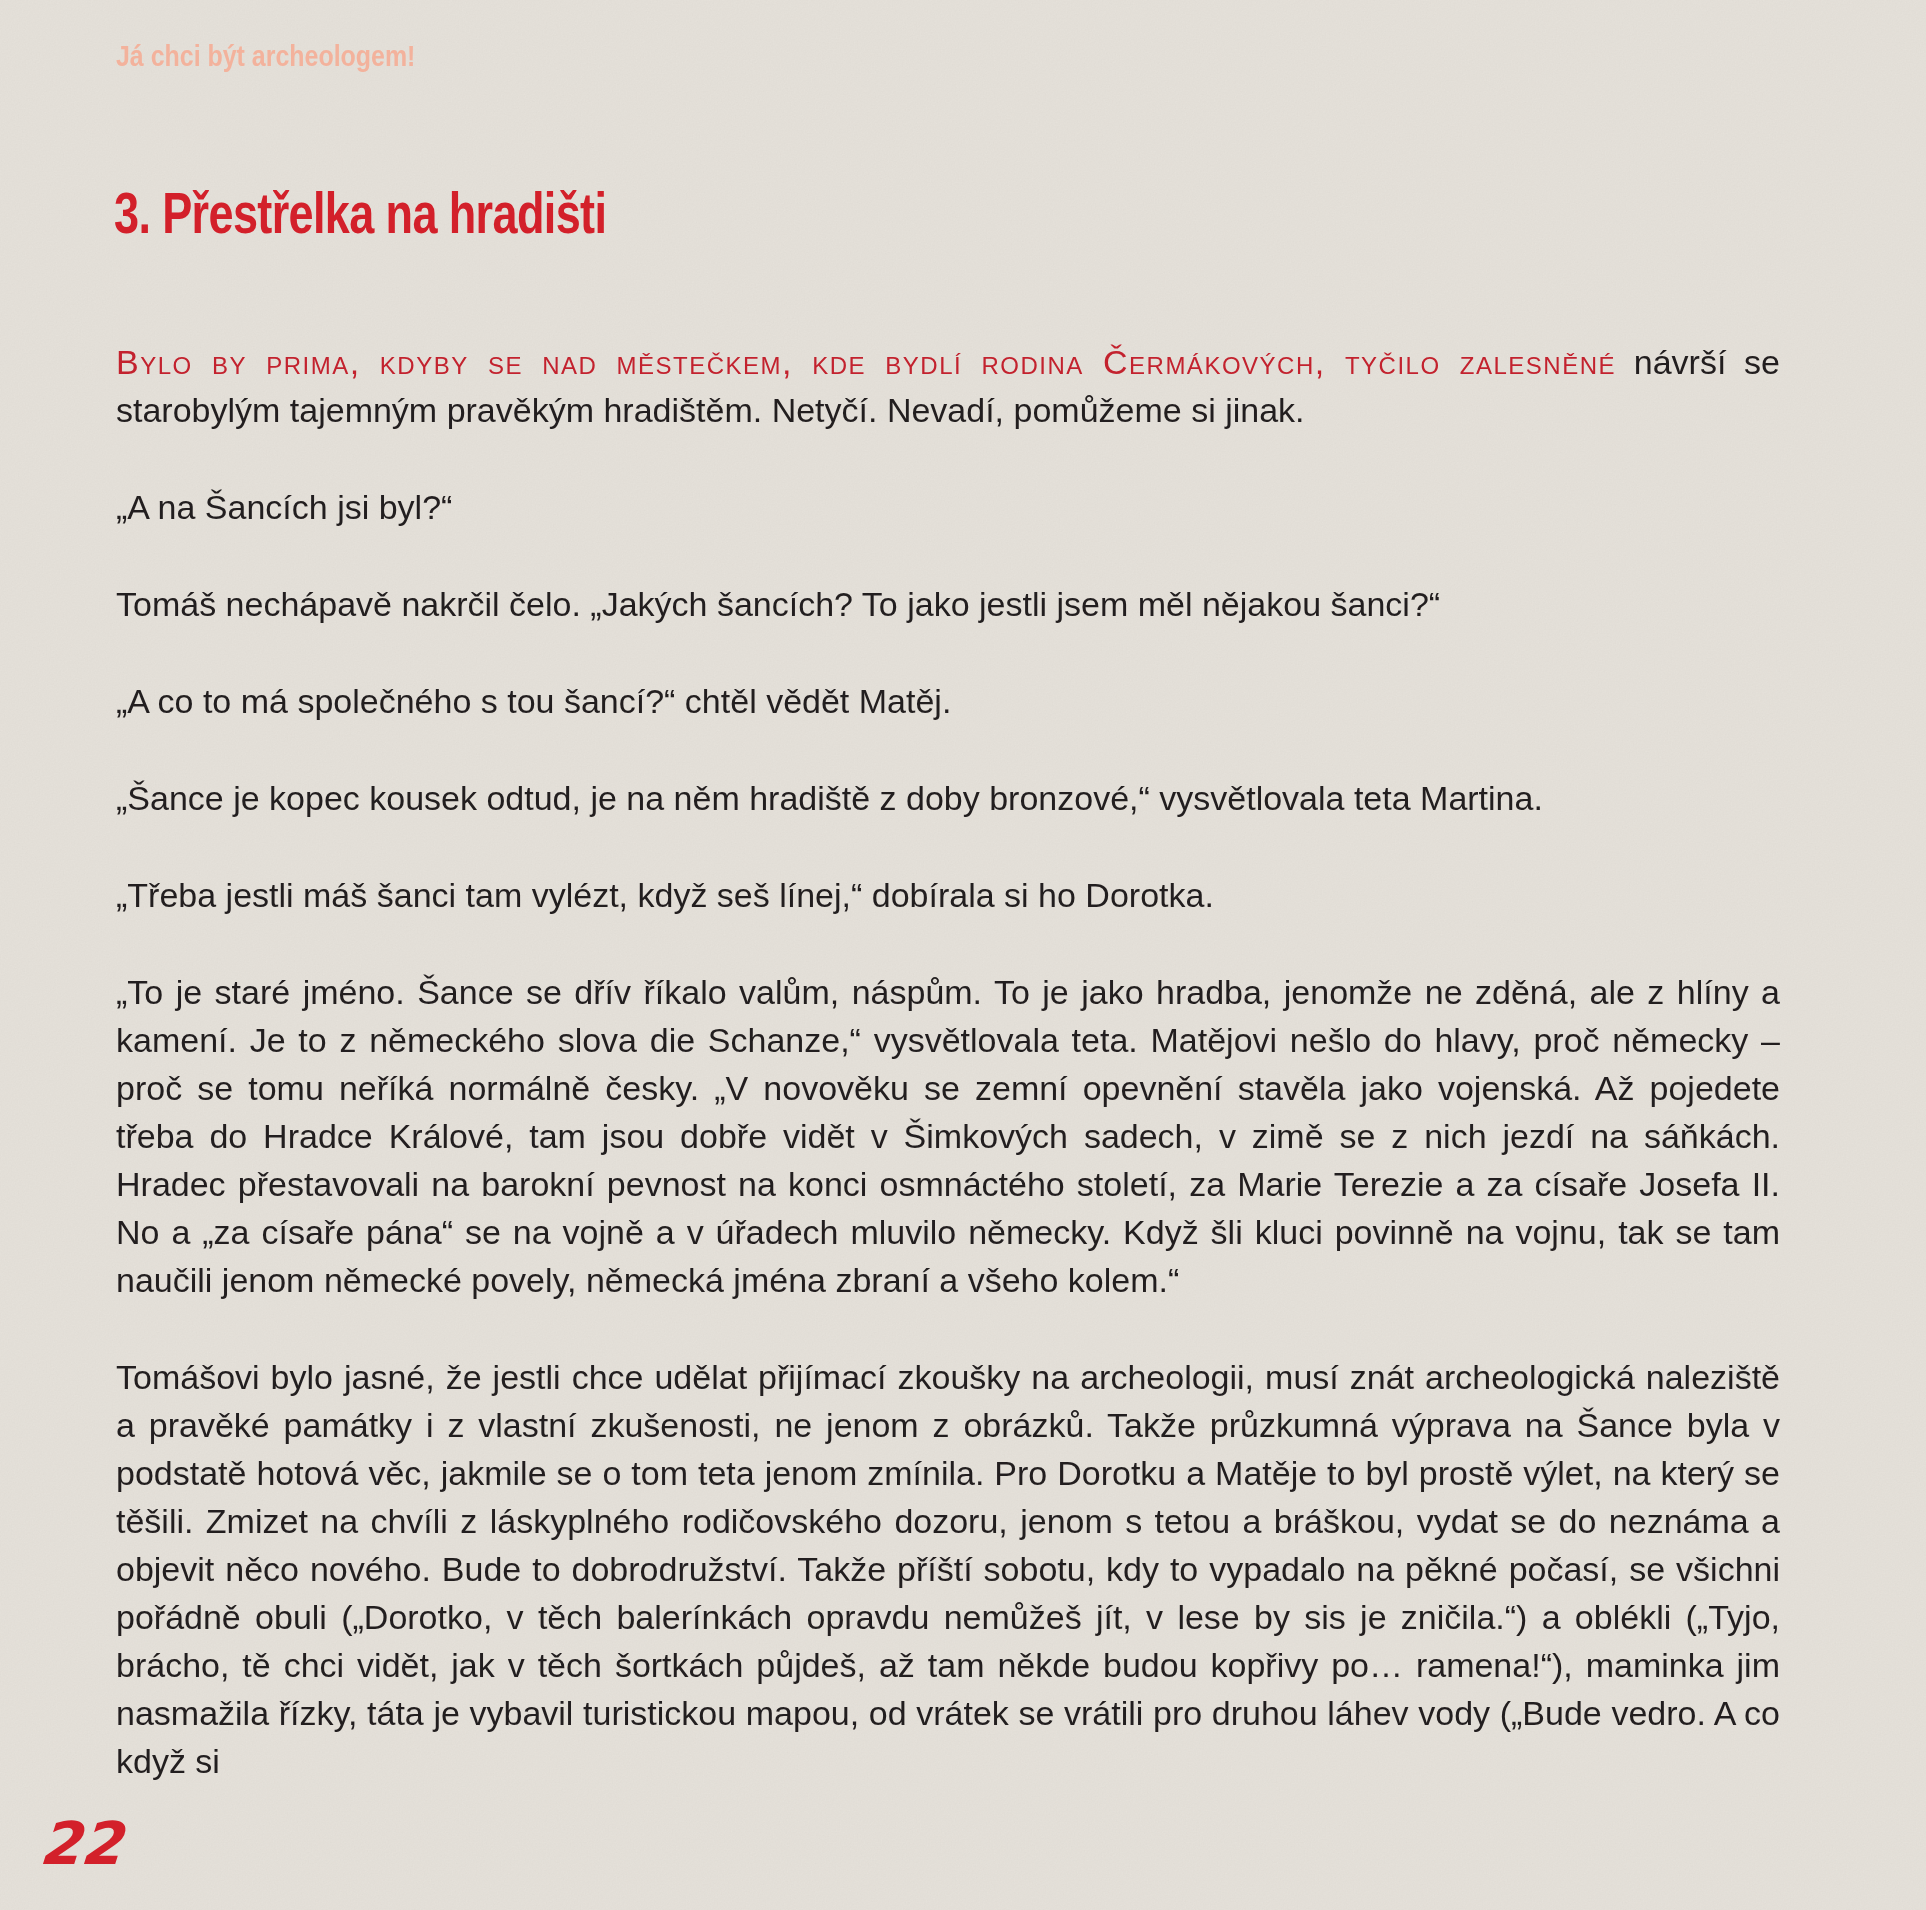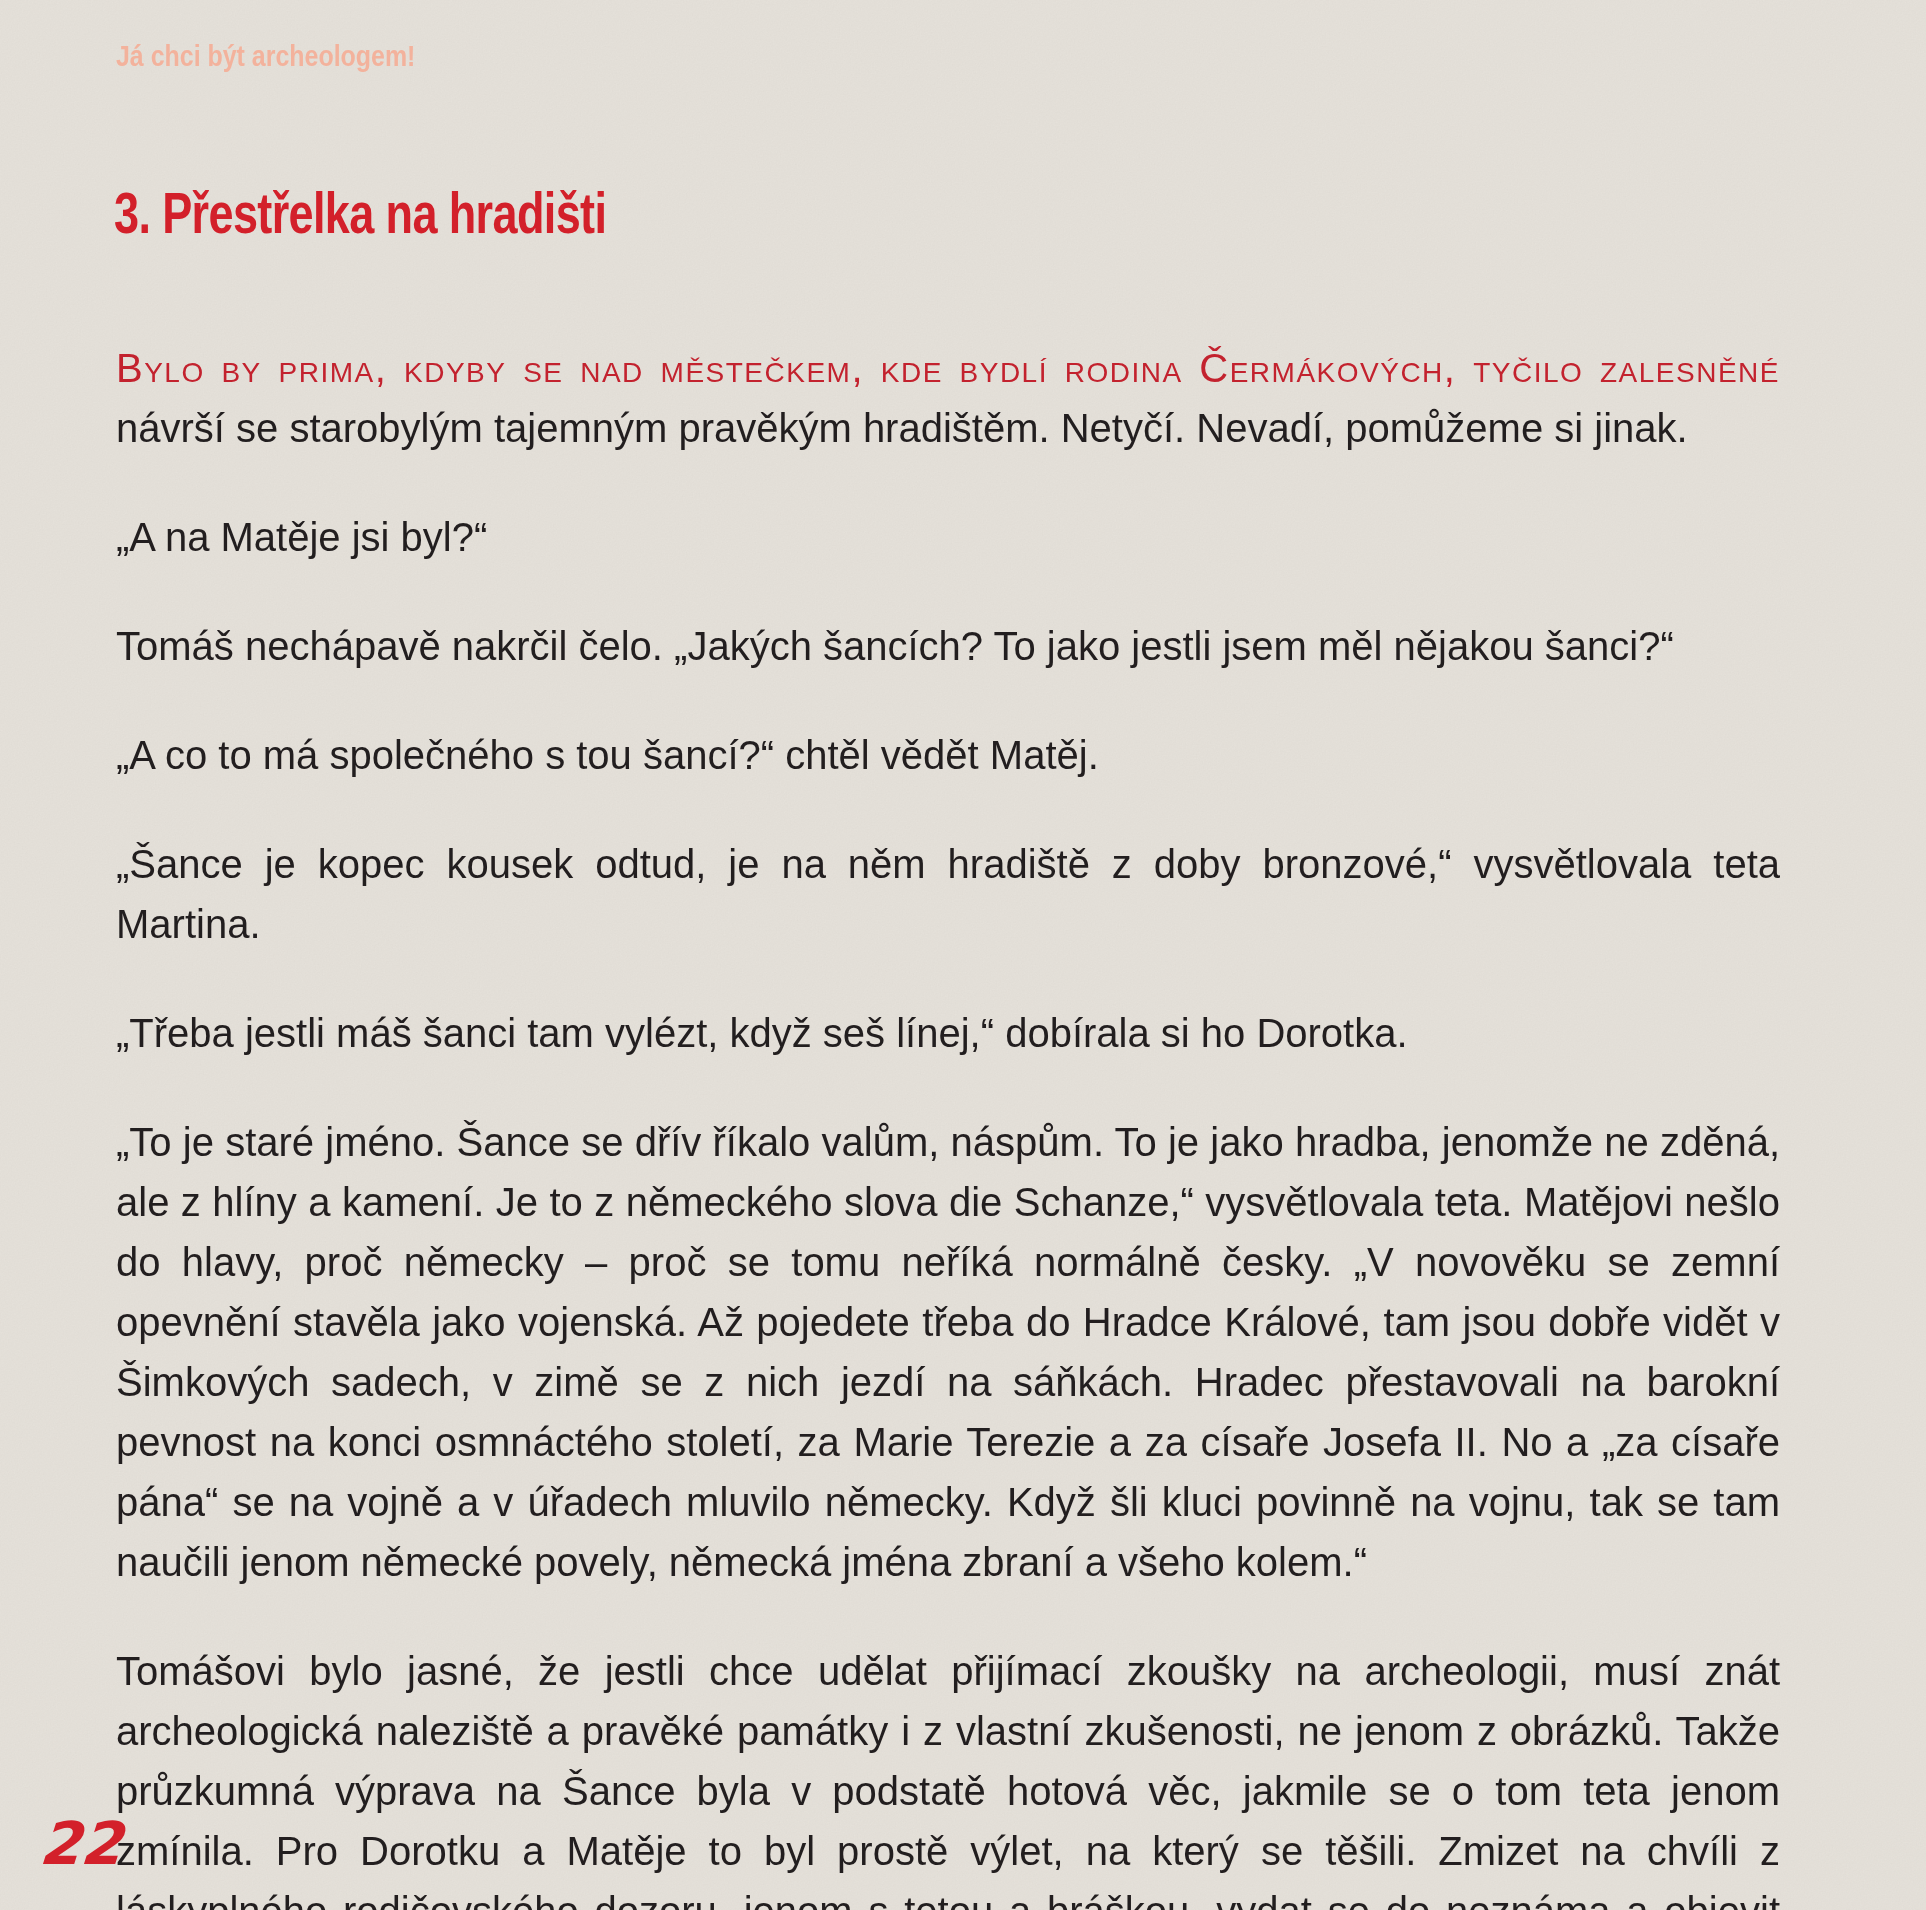--- a/index.html
+++ b/index.html
@@ -46,22 +46,22 @@
     white-space: nowrap;
   }
   .text-block {
     position: absolute;
     left: 116px;
     top: 338px;
     width: 1664px;
   }
   .para {
     margin: 0 0 49px 0;
-    font-size: 40px;
-    line-height: 60px;
+    font-size: 34px;
+    line-height: 48px;
     text-align: justify;
     color: #221e1f;
   }
   .lead {
     font-variant: small-caps;
     color: #c3222e;
     letter-spacing: 1.5px;
   }
   .page-number {
     position: absolute;
@@ -92,21 +92,21 @@
 
 <h1 class="chapter-title">3. Přestřelka na hradišti</h1>
 
 <main class="text-block">
 
   <p class="para">
     <span class="lead">Bylo by prima, kdyby se nad městečkem, kde bydlí rodina Čermákových, tyčilo zalesněné</span>
     <span>návrší se starobylým tajemným pravěkým hradištěm. Netyčí. Nevadí, pomůžeme si jinak.</span>
   </p>
 
-  <p class="para">„A na Matěje jsi byl?“</p>
+  <p class="para">„A na Šancích jsi byl?“</p>
 
   <p class="para">Tomáš nechápavě nakrčil čelo. „Jakých šancích? To jako jestli jsem měl nějakou šanci?“</p>
 
   <p class="para">„A co to má společného s tou šancí?“ chtěl vědět Matěj.</p>
 
   <p class="para">„Šance je kopec kousek odtud, je na něm hradiště z doby bronzové,“ vysvětlovala teta Martina.</p>
 
   <p class="para">„Třeba jestli máš šanci tam vylézt, když seš línej,“ dobírala si ho Dorotka.</p>
 
   <p class="para">„To je staré jméno. Šance se dřív říkalo valům, náspům. To je jako hradba, jenomže ne zděná, ale z hlíny a kamení. Je to z německého slova die Schanze,“ vysvětlovala teta. Matějovi nešlo do hlavy, proč německy – proč se tomu neříká normálně česky. „V novověku se zemní opevnění stavěla jako vojenská. Až pojedete třeba do Hradce Králové, tam jsou dobře vidět v Šimkových sadech, v zimě se z nich jezdí na sáňkách. Hradec přestavovali na barokní pevnost na konci osmnáctého století, za Marie Terezie a za císaře Josefa II. No a „za císaře pána“ se na vojně a v úřadech mluvilo německy. Když šli kluci povinně na vojnu, tak se tam naučili jenom německé povely, německá jména zbraní a všeho kolem.“</p>

